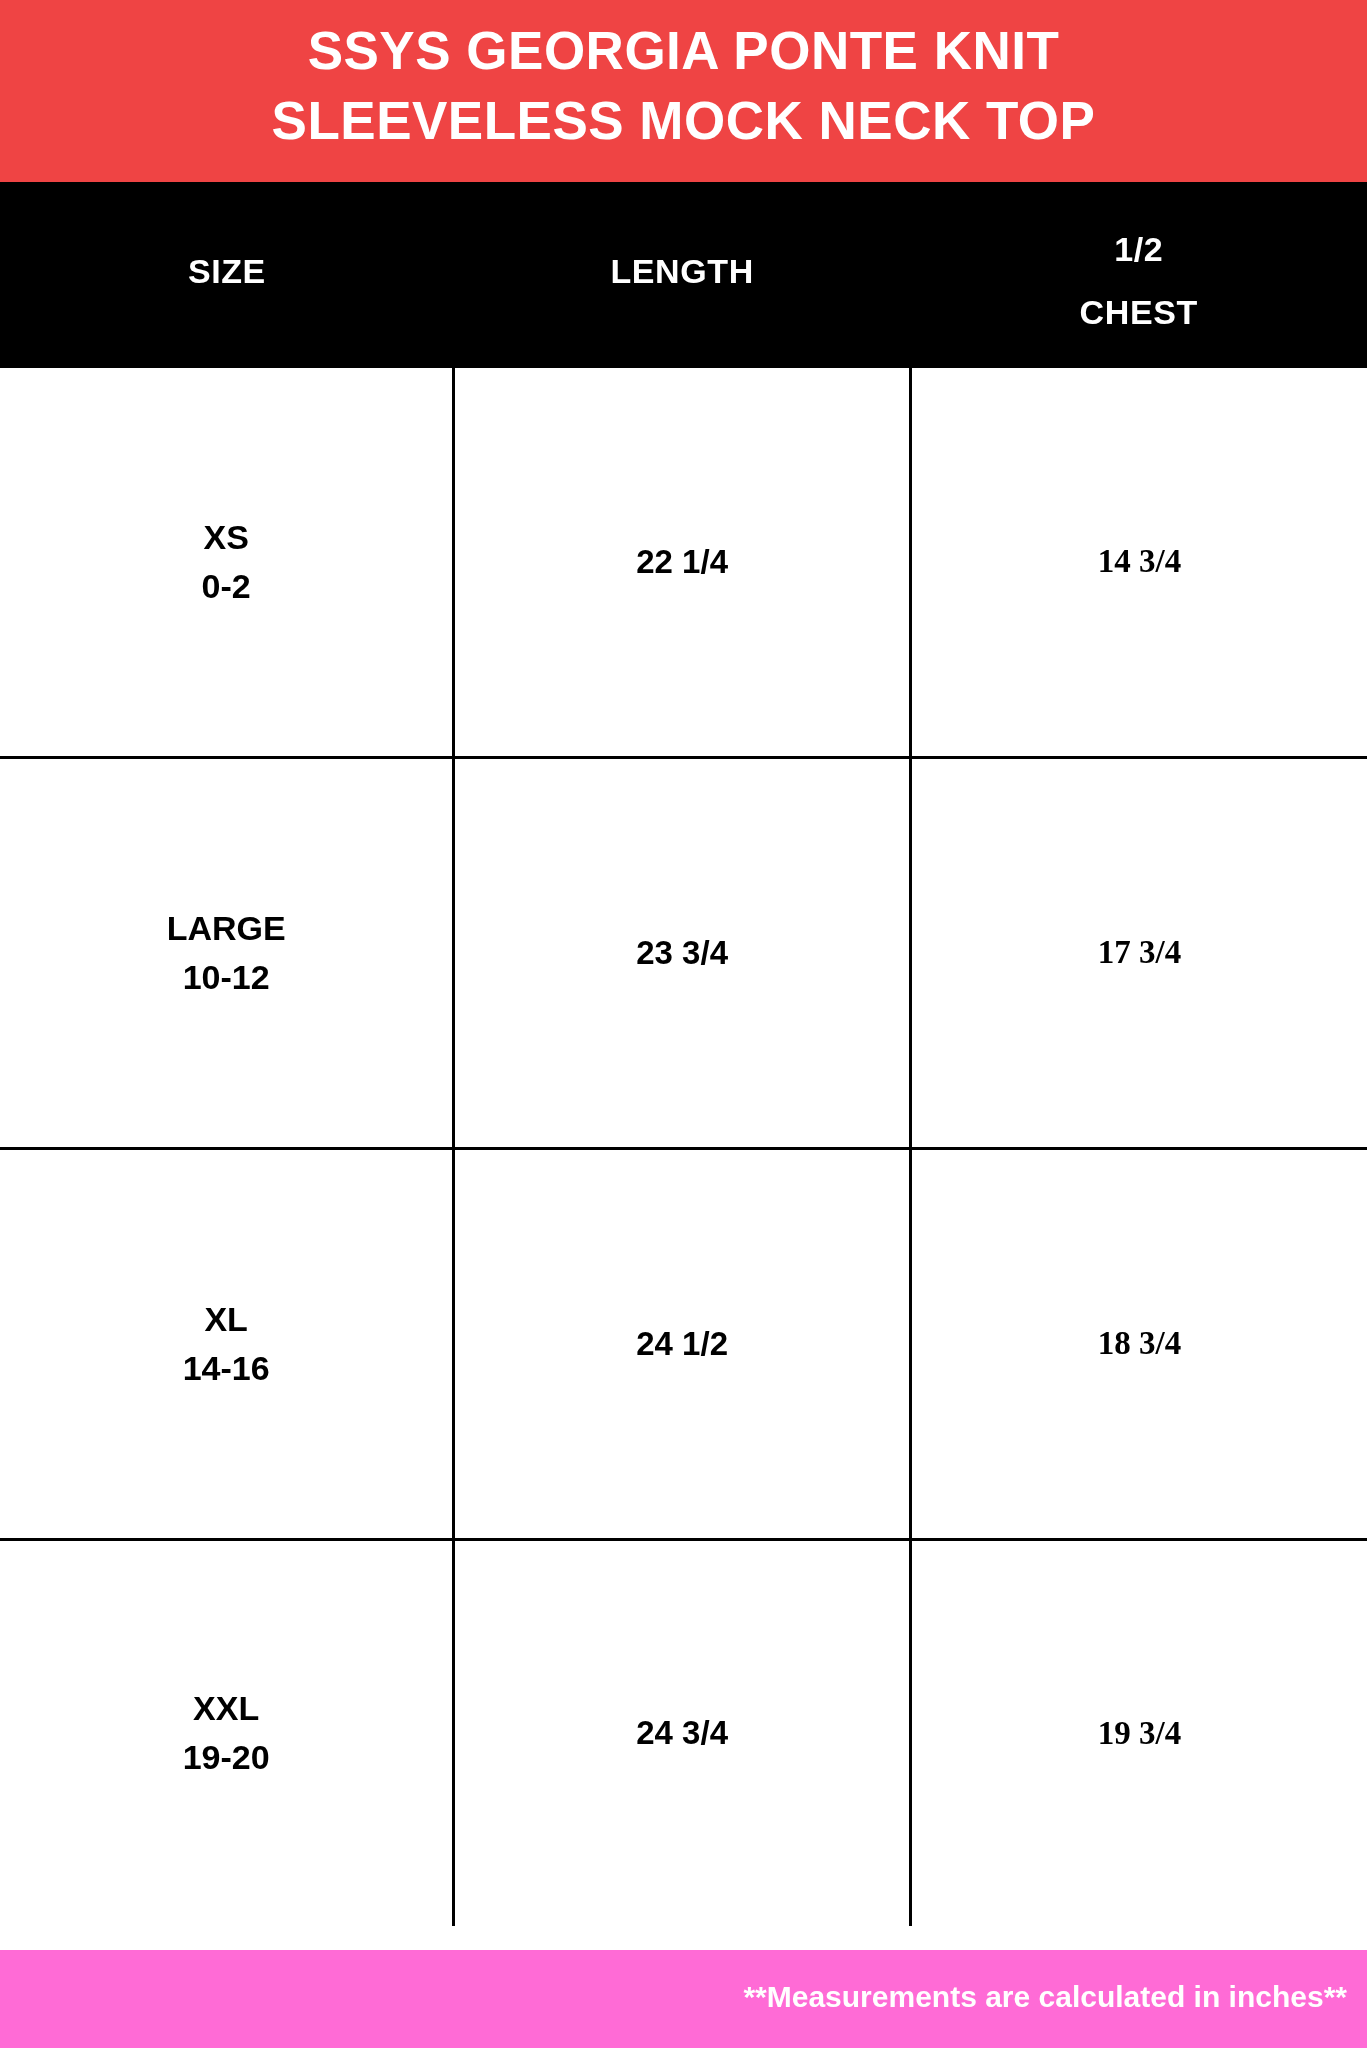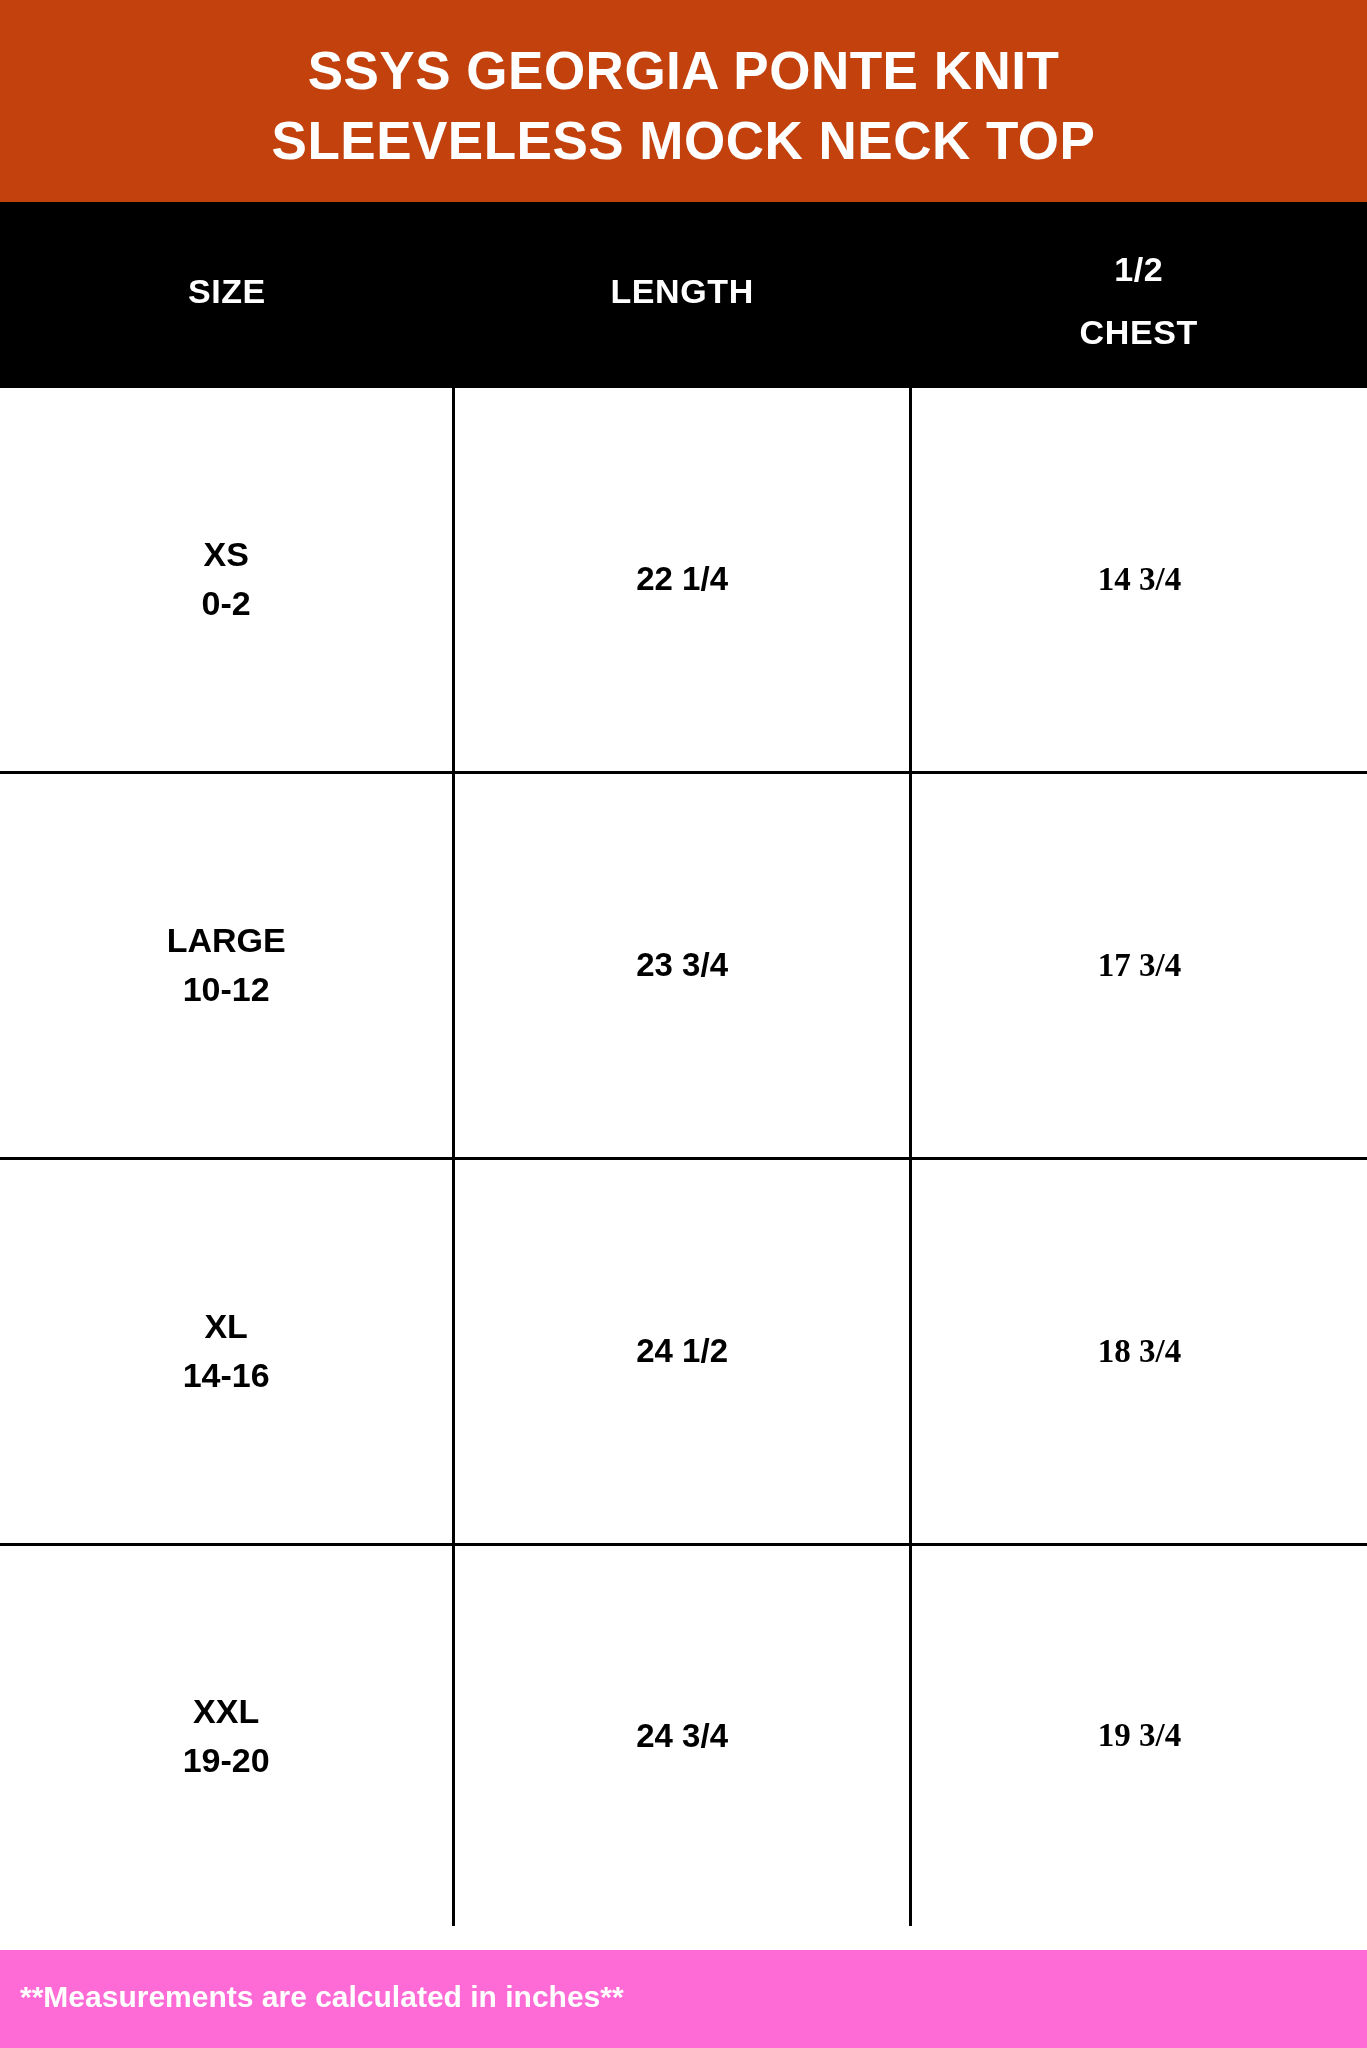--- a/index.html
+++ b/index.html
@@ -16,24 +16,24 @@
   .sheet {
     width: 1367px;
     height: 2048px;
     display: flex;
     flex-direction: column;
     background: #ffffff;
     box-sizing: border-box;
   }
   
   .title-banner {
-    background: #c2410c;
+    background: #ef4444;
     color: #ffffff;
     text-align: center;
-    padding: 36px 40px 26px 40px;
+    padding: 16px 40px 26px 40px;
     box-sizing: border-box;
   }
   .title-banner .title-line {
     font-size: 53px;
     font-weight: bold;
     letter-spacing: 0.5px;
     line-height: 1.32;
     text-transform: uppercase;
   }
   
@@ -93,21 +93,21 @@
     font-size: 34px;
   }
   tbody tr td:first-child { border-left: none; }
   tbody tr td:last-child { border-right: none; font-family: Liberation Serif, serif; }
   tbody tr:last-child td { border-bottom: none; }
 
   
   .footer-banner {
     background: #ff6bd6;
     color: #ffffff;
-    text-align: left;
+    text-align: right;
     font-size: 30px;
     font-weight: bold;
     padding: 30px 20px 34px 20px;
     box-sizing: border-box;
     margin-top: 24px;
   }
 </style>
 </head>
 <body>
 

